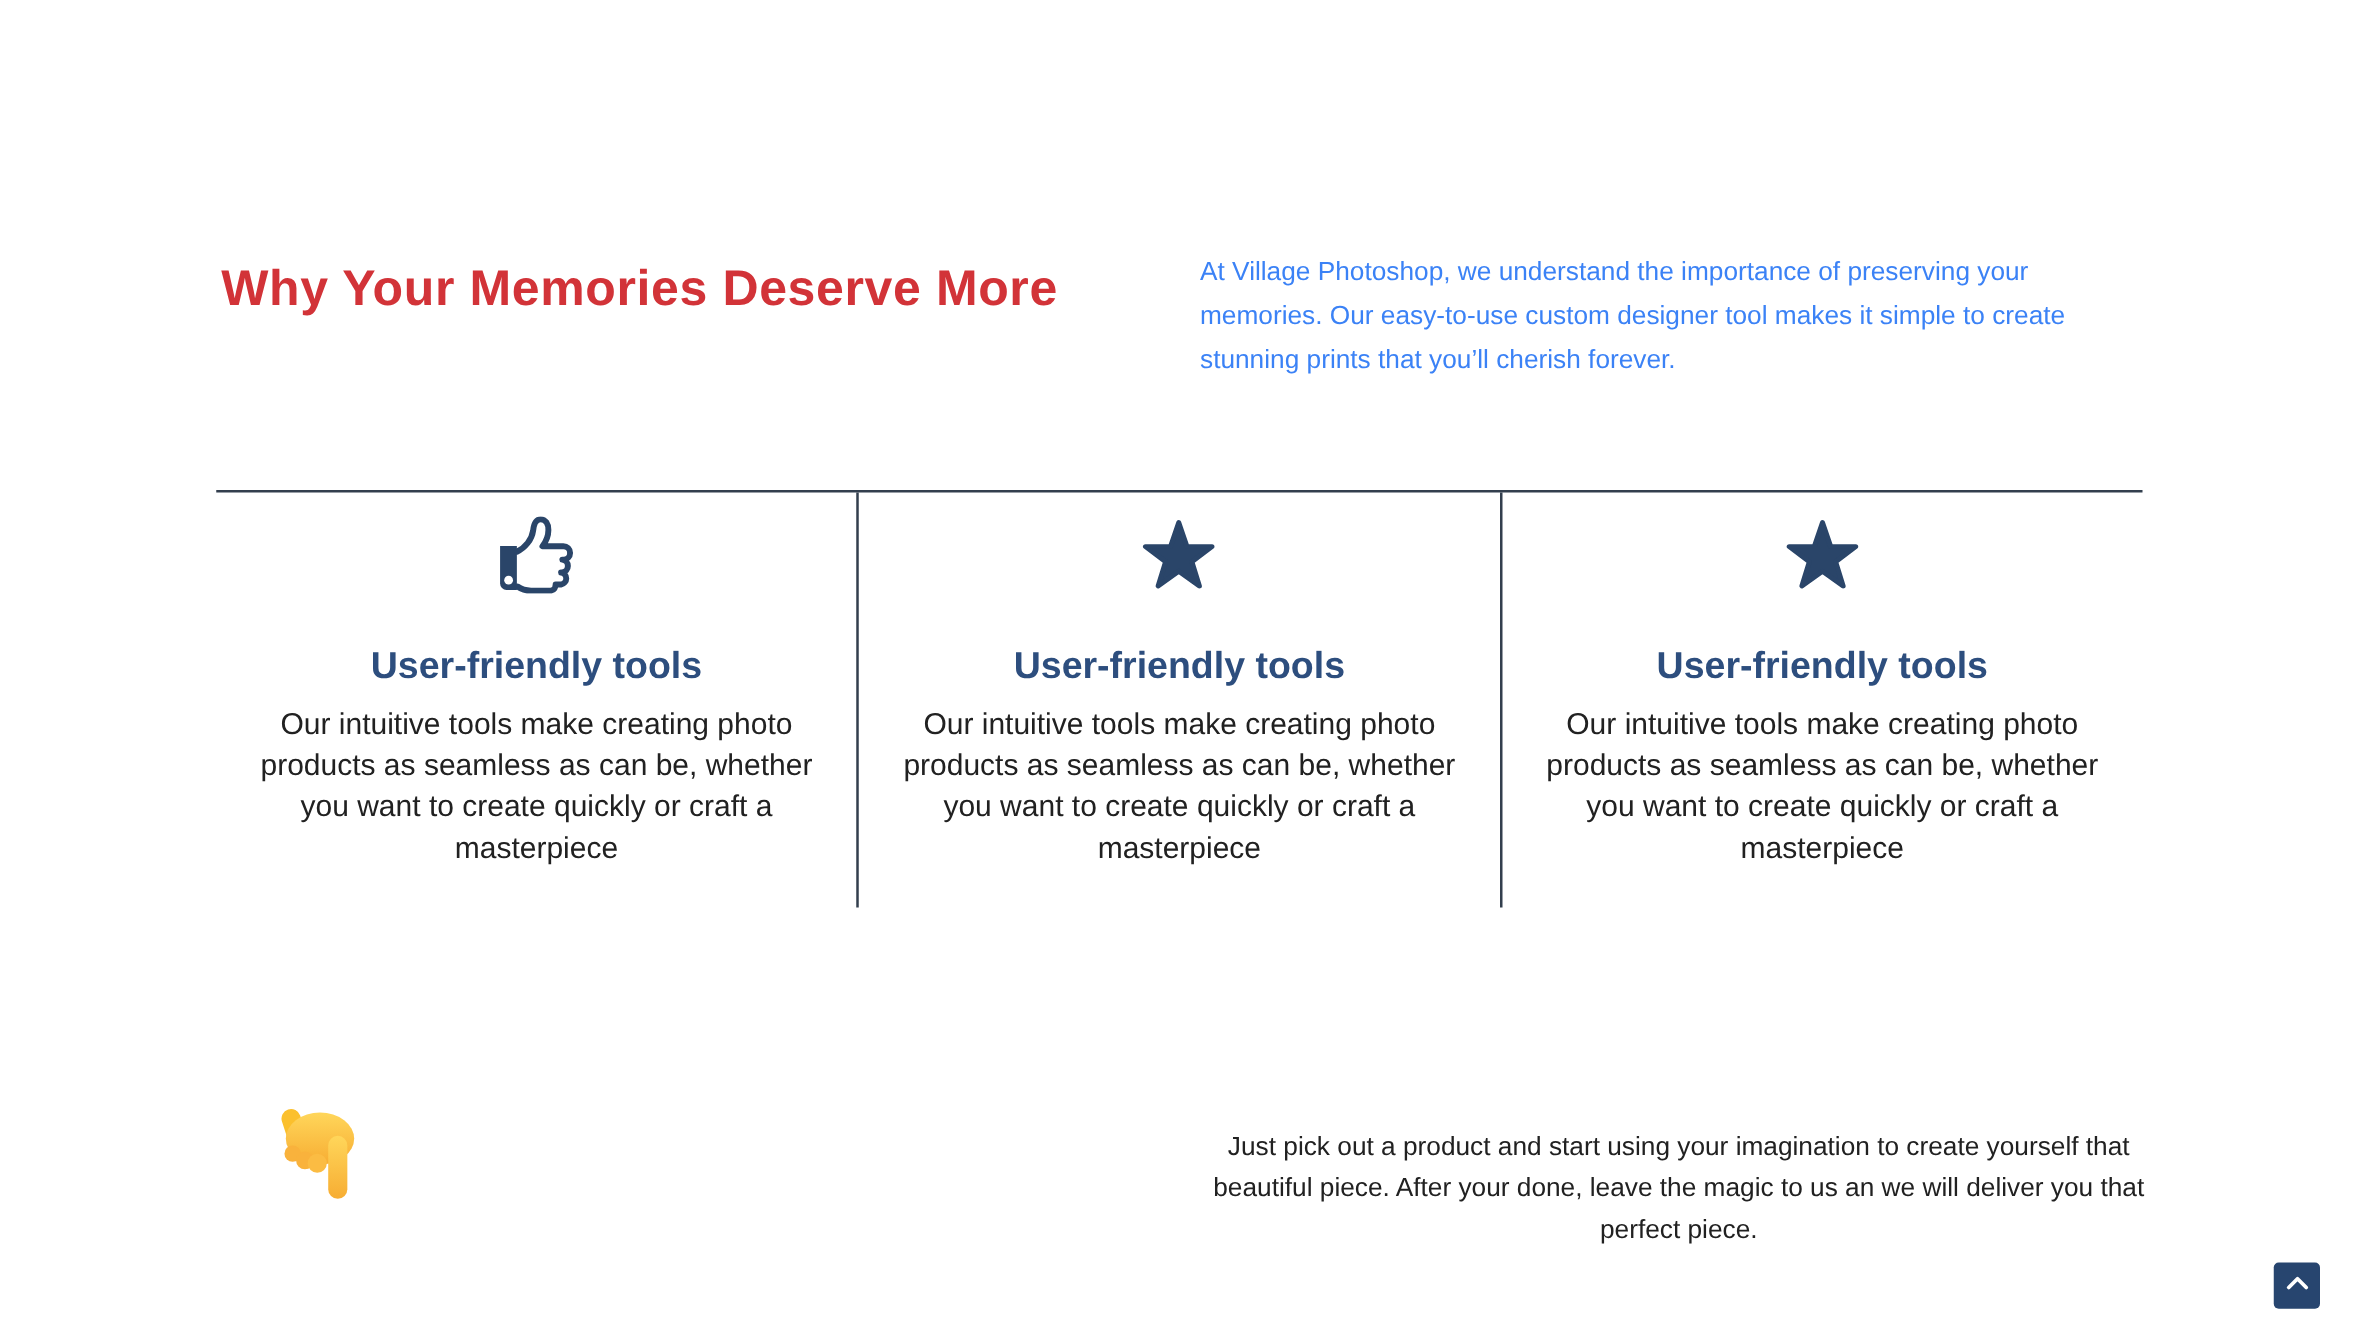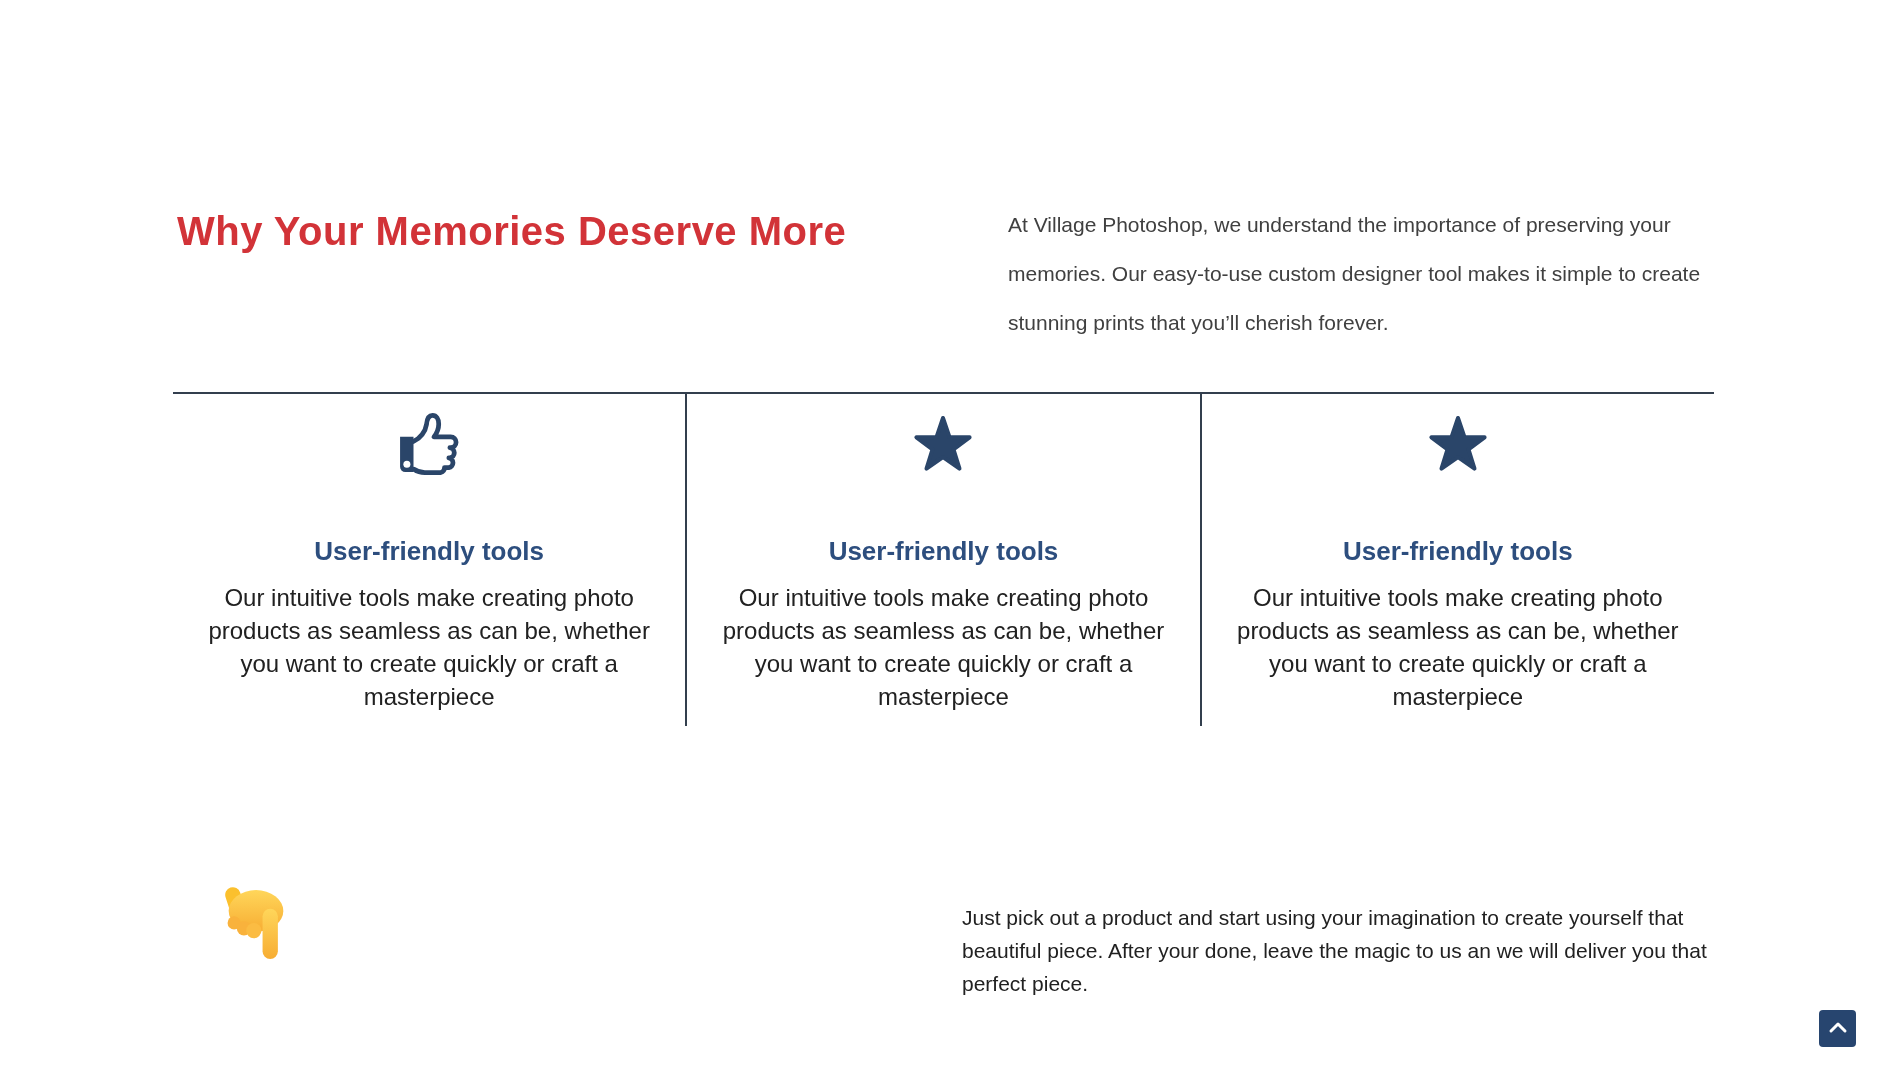--- a/index.html
+++ b/index.html
@@ -23,26 +23,26 @@
     top: 152px;
     width: 680px;
     font-size: 40px;
     font-weight: bold;
     line-height: 93px;
     color: #d23338;
     letter-spacing: 0.5px;
   }
   .memories-paragraph {
     position: absolute;
-    left: 1008px;
+    left: 960px;
     top: 179px;
     width: 750px;
     font-size: 21px;
-    line-height: 49px;
-    color: #404040;
+    line-height: 35px;
+    color: #3b82f6;
   }
 
   
   .features-section {
     position: absolute;
     left: 173px;
     top: 392px;
     width: 1541px;
     height: 334px;
     border-top: 2px solid #333f4e;
@@ -58,22 +58,22 @@
   .feature-col + .feature-col {
     border-left: 2px solid #333f4e;
   }
   .feature-icon-wrap {
     height: 64px;
     display: flex;
     align-items: center;
     justify-content: center;
   }
   .feature-title {
-    margin-top: 57px;
-    font-size: 26px;
+    margin-top: 39px;
+    font-size: 30px;
     font-weight: bold;
     color: #2d4e7e;
     line-height: 36px;
   }
   .feature-desc {
     margin: 12px auto 0 auto;
     width: 474px;
     max-width: 94%;
     font-size: 24px;
     line-height: 33px;
@@ -100,20 +100,21 @@
     margin-top: 16px;
   }
   .start-paragraph {
     position: absolute;
     left: 962px;
     top: 880px;
     width: 762px;
     font-size: 21px;
     line-height: 33px;
     color: #212121;
+    text-align: center;
   }
 
   
   .scroll-top-btn {
     position: absolute;
     left: 1819px;
     top: 1010px;
     width: 37px;
     height: 37px;
     background: #27456f;

